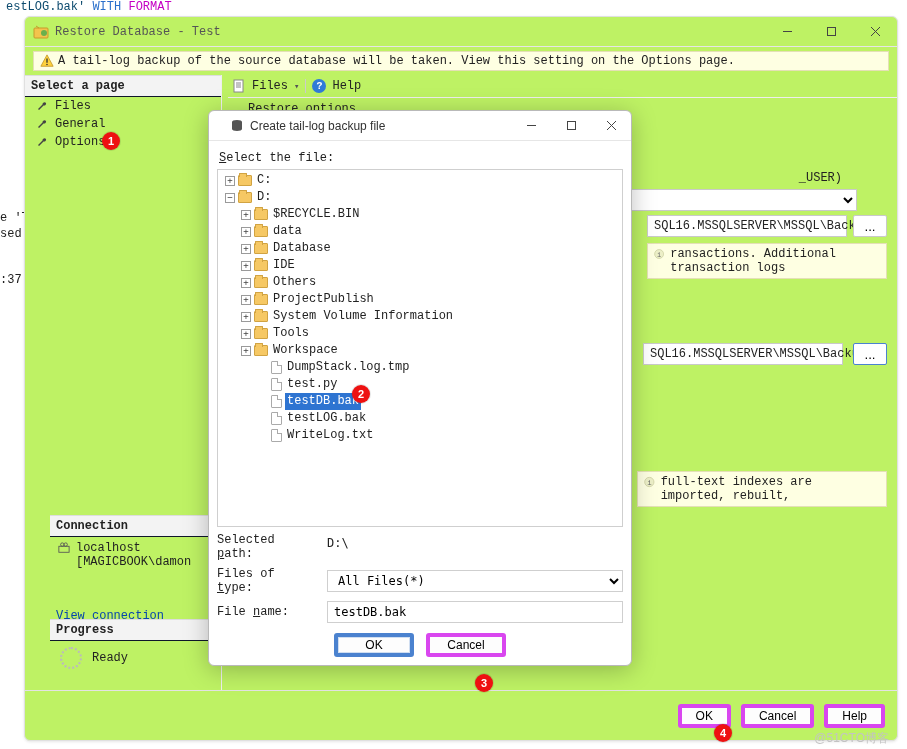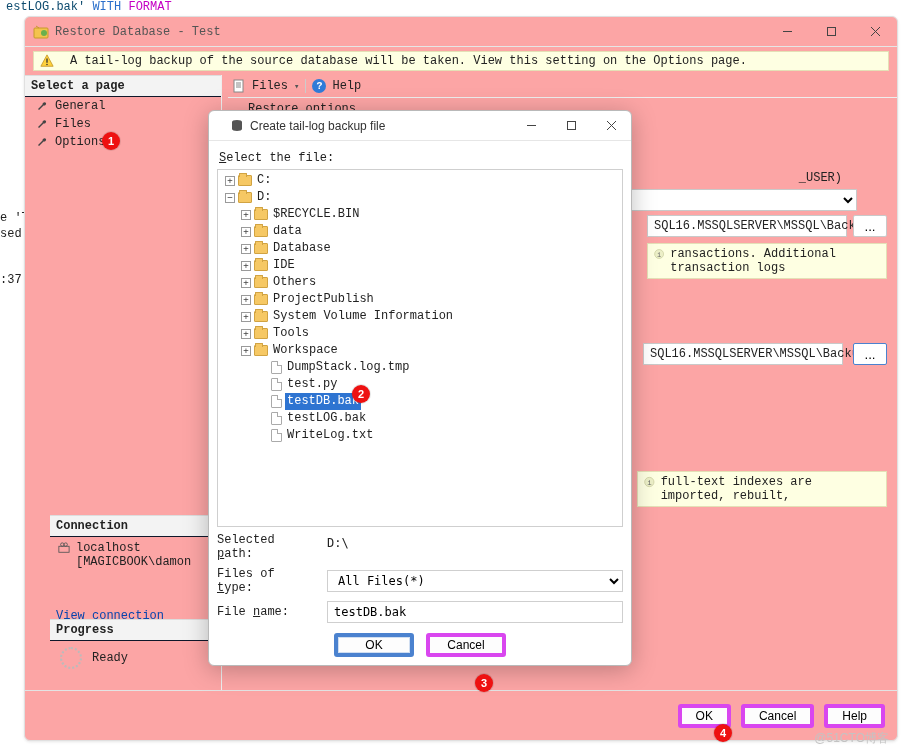--- a/index.html
+++ b/index.html
@@ -2,28 +2,28 @@
 <html><head>
 <meta charset="utf-8">
 <style>
   * { box-sizing: border-box; }
   html, body { margin:0; padding:0; font-family: "Microsoft YaHei", "Segoe UI", Tahoma, sans-serif; font-size:12px; color:#222; background:#fff; }
   .mono { font-family: Consolas, "Lucida Console", "Courier New", monospace; font-size:12px; }
 
   .stage { position:relative; width:907px; height:749px; overflow:hidden; background:#fff; }
 
   
-  .bg-window { position:absolute; left:24px; top:16px; width:874px; height:725px; background:#fca5a5; border:1px solid #e0e0e0; border-radius:6px; box-shadow: 0 1px 3px rgba(0,0,0,.1);}
+  .bg-window { position:absolute; left:24px; top:16px; width:874px; height:725px; background:#bef264; border:1px solid #e0e0e0; border-radius:6px; box-shadow: 0 1px 3px rgba(0,0,0,.1);}
   .tb { height:30px; display:flex; align-items:center; padding:0 0 0 8px; border-bottom:1px solid #e6e6e6; border-radius:6px 6px 0 0;}
   .tb .app-ico { width:16px; height:16px; margin-right:6px; }
   .tb .title { flex:1; color:#555; }
   .wbtn { width:44px; height:30px; display:flex; align-items:center; justify-content:center; color:#444;}
   .wbtn svg { width:11px; height:11px; }
 
-  .info-strip { margin:4px 8px 4px 8px; height:20px; background:#feffe2; border:1px solid #e4e0b6; display:flex; align-items:center; padding:0 6px; gap:16px;}
+  .info-strip { margin:4px 8px 4px 8px; height:20px; background:#feffe2; border:1px solid #e4e0b6; display:flex; align-items:center; padding:0 6px; gap:4px;}
   .warn-ico { width:14px; height:14px; }
 
   .bg-body { display:flex; height:calc(100% - 30px - 28px - 50px); }
   .left-col { width:196px; padding:0; }
   .panel-title { background:#f3f3f3; font-weight:700; padding:3px 6px; border-top:1px solid #ddd; border-bottom:1px solid #0f172a;}
   .page-list div { display:flex; gap:6px; align-items:center; padding:2px 12px; }
   .page-list .ico { width:12px; height:12px; }
   .right-col { flex:1; border-left:1px solid #eee; padding-left:6px; }
 
   .toolbar-row { display:flex; align-items:center; gap:6px; padding:4px 4px; border-bottom:1px solid #eee;}
@@ -138,27 +138,27 @@
     </div>
 
     <div class="bg-body">
       <div class="left-col">
         <div class="panel-title mono">Select a page</div>
         <div class="page-list mono">
           <div>
               <svg class="ico" viewBox="0 0 12 12">
                 <path d="M9 3a2 2 0 0 1-2.5 2.5L2 10l-1-1 4.5-4.5A2 2 0 0 1 9 3z" fill="#444"></path>
               </svg>
-              <span>General</span>
+              <span>Files</span>
             </div>
           <div>
               <svg class="ico" viewBox="0 0 12 12">
                 <path d="M9 3a2 2 0 0 1-2.5 2.5L2 10l-1-1 4.5-4.5A2 2 0 0 1 9 3z" fill="#444"></path>
               </svg>
-              <span>Files</span>
+              <span>General</span>
             </div>
           <div>
               <svg class="ico" viewBox="0 0 12 12">
                 <path d="M9 3a2 2 0 0 1-2.5 2.5L2 10l-1-1 4.5-4.5A2 2 0 0 1 9 3z" fill="#444"></path>
               </svg>
               <span>Options</span>
             </div>
         </div>
       </div>
       <div class="right-col">

